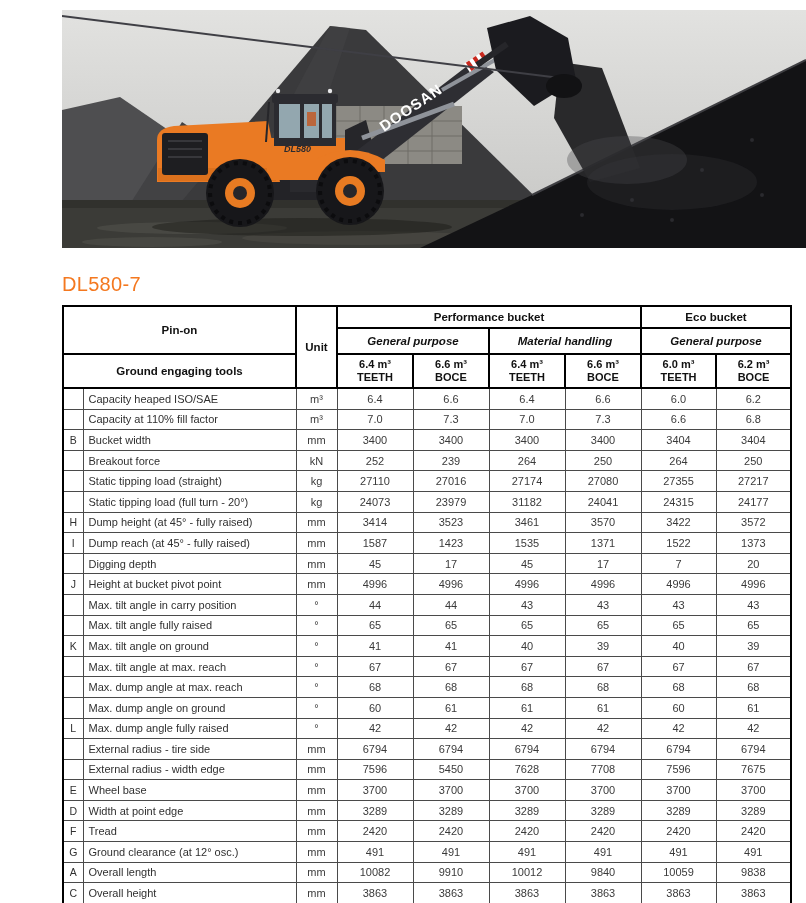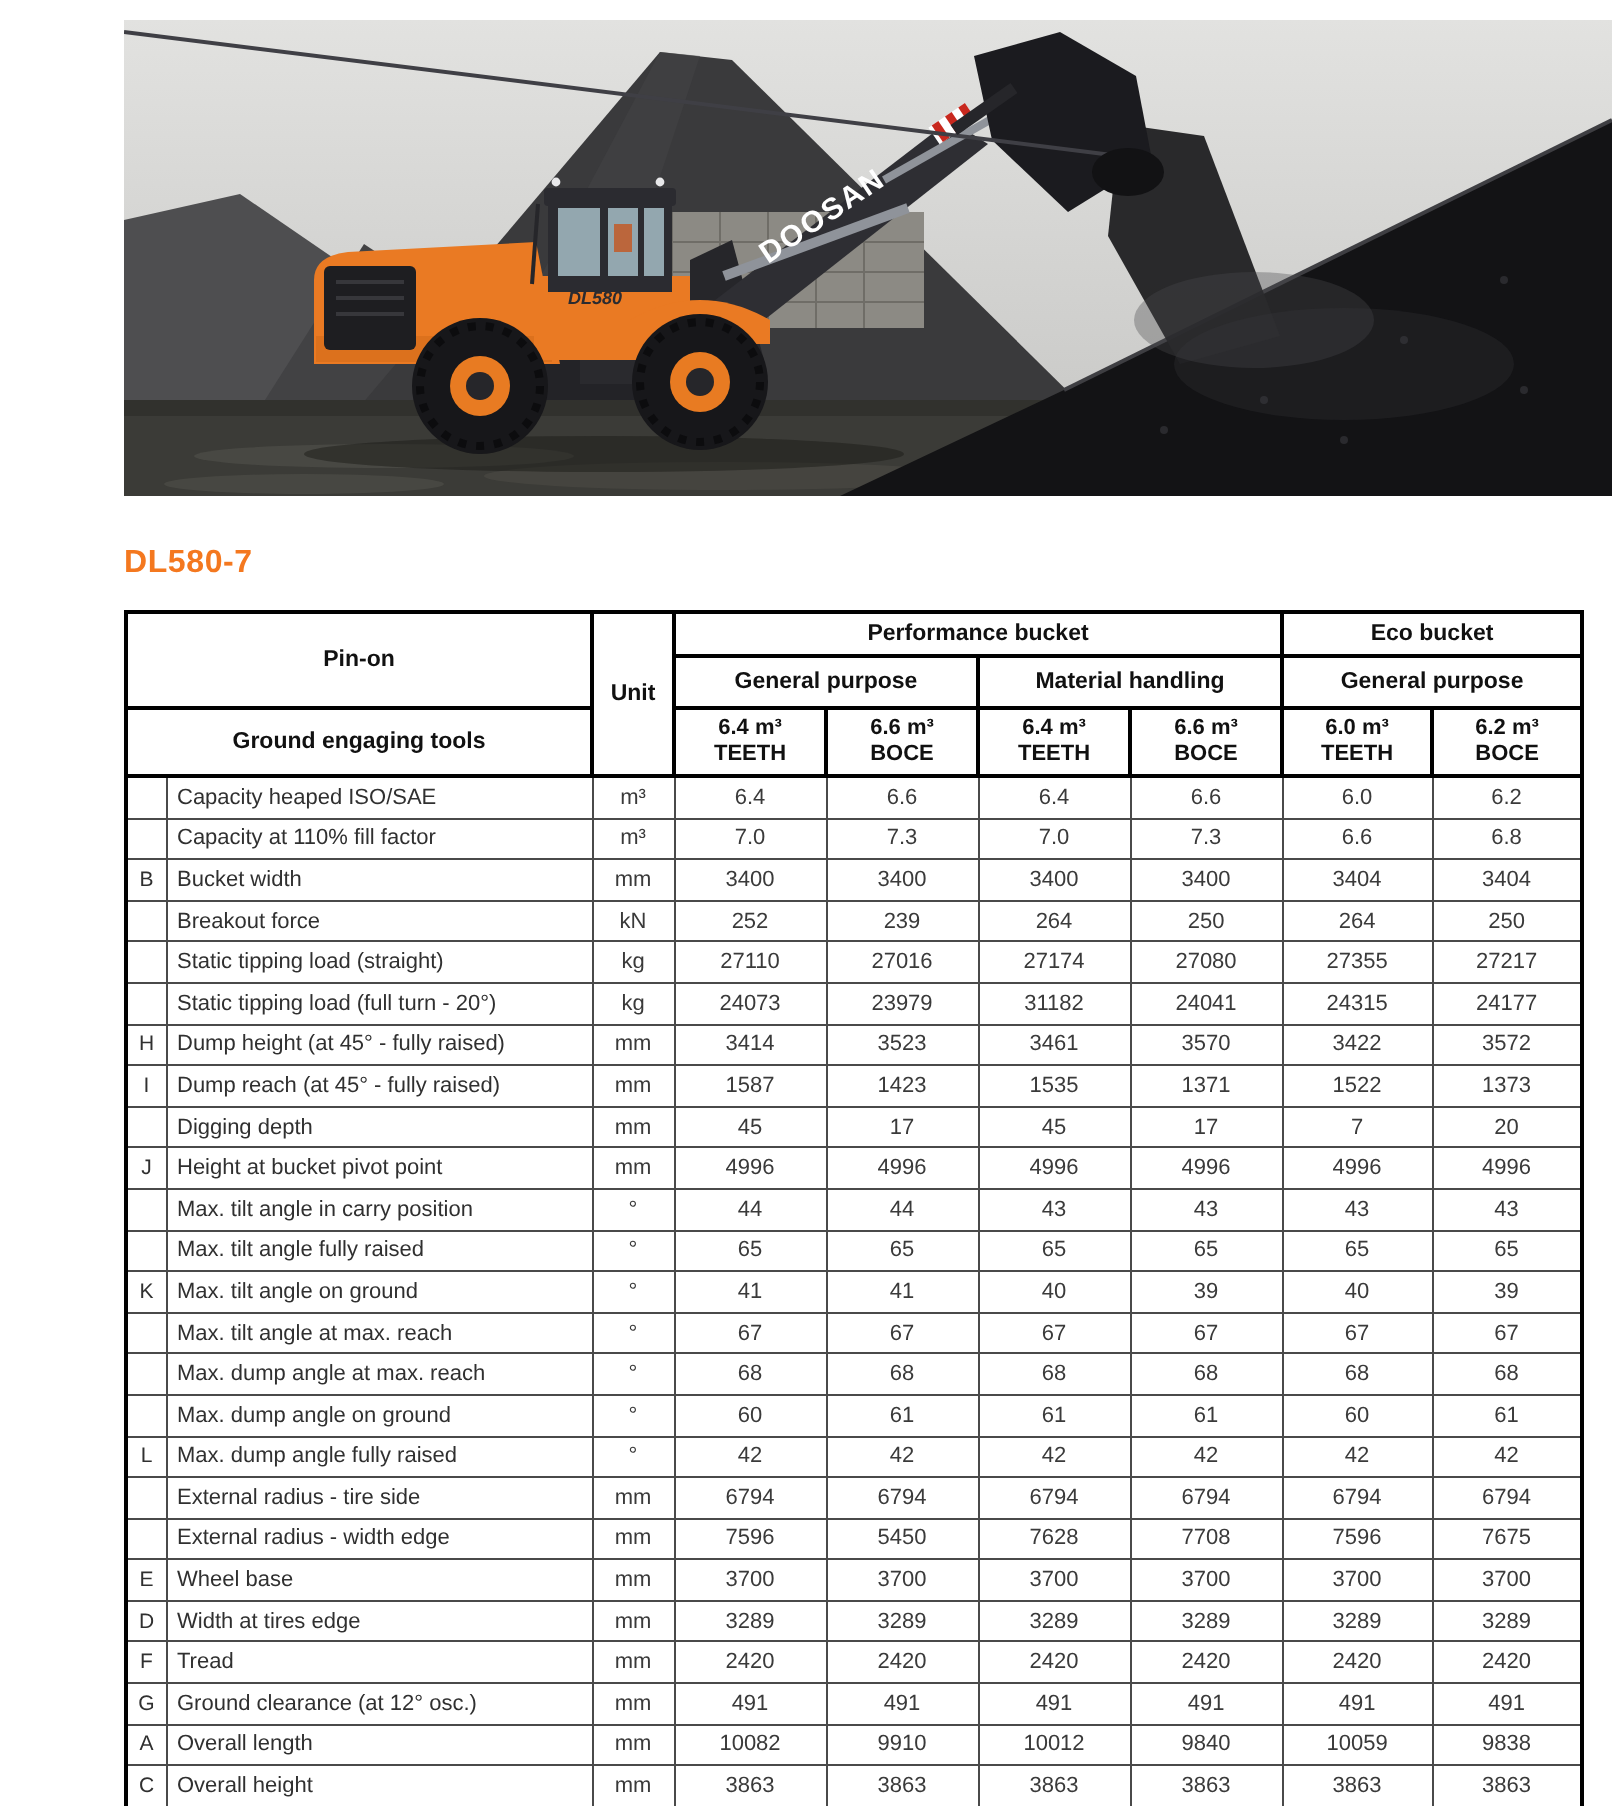--- a/index.html
+++ b/index.html
@@ -1,27 +1,27 @@
 <!DOCTYPE html>
 <html><head>
 <meta charset="utf-8">
 <style>
   html,body{margin:0;padding:0;background:#ffffff;}
   .page{position:relative;width:806px;height:903px;background:#fff;
         font-family:"Liberation Sans",sans-serif;overflow:hidden;}
   .photo-wrap{position:absolute;left:62px;top:10px;width:744px;height:238px;overflow:hidden;}
-  .model-title{position:absolute;left:62px;top:273px;font-size:16px;font-weight:bold;
+  .model-title{position:absolute;left:62px;top:273px;font-size:20px;font-weight:normal;
         letter-spacing:.3px;color:#f4781f;}
   table.spec{position:absolute;left:62px;top:305px;width:728px;border-collapse:collapse;
         table-layout:fixed;}
   table.spec{border:2px solid #000;}
   table.spec thead th{border:2px solid #000;background:#fff;color:#111;
         font-size:11.5px;font-weight:bold;padding:0 2px;}
   table.spec thead tr.h1 th{height:20px;}
-  table.spec thead tr.h2 th{height:24px;}
+  table.spec thead tr.h2 th{height:24px;font-style:italic;}
   table.spec thead tr.h3 th{height:32px;}
   .size-line{line-height:1.2;font-size:11px;}
   table.spec tbody td{border:1px solid #4a4a4a;height:19.6px;padding:0 2px;
         font-size:11px;color:#3a3a3a;text-align:center;vertical-align:middle;}
   table.spec tbody td.c-desc{text-align:left;padding-left:5px;color:#303030;}
   table.spec tbody td.c-letter{font-size:10.5px;color:#303030;}
   table.spec tbody tr:first-child td{border-top:2px solid #000;}
   table.spec tbody tr:last-child td{border-bottom:2px solid #000;}
 </style>
 </head>
@@ -424,21 +424,21 @@
           <td class="c-unit">mm</td>
           <td class="c-val">3700</td>
           <td class="c-val">3700</td>
           <td class="c-val">3700</td>
           <td class="c-val">3700</td>
           <td class="c-val">3700</td>
           <td class="c-val">3700</td>
         </tr>
         <tr>
           <td class="c-letter">D</td>
-          <td class="c-desc">Width at tires edge</td>
+          <td class="c-desc">Width at point edge</td>
           <td class="c-unit">mm</td>
           <td class="c-val">3289</td>
           <td class="c-val">3289</td>
           <td class="c-val">3289</td>
           <td class="c-val">3289</td>
           <td class="c-val">3289</td>
           <td class="c-val">3289</td>
         </tr>
         <tr>
           <td class="c-letter">F</td>

